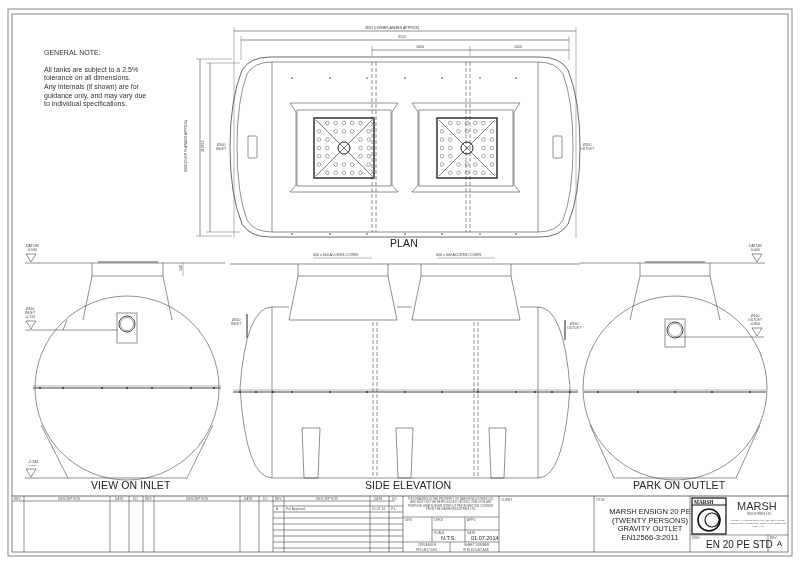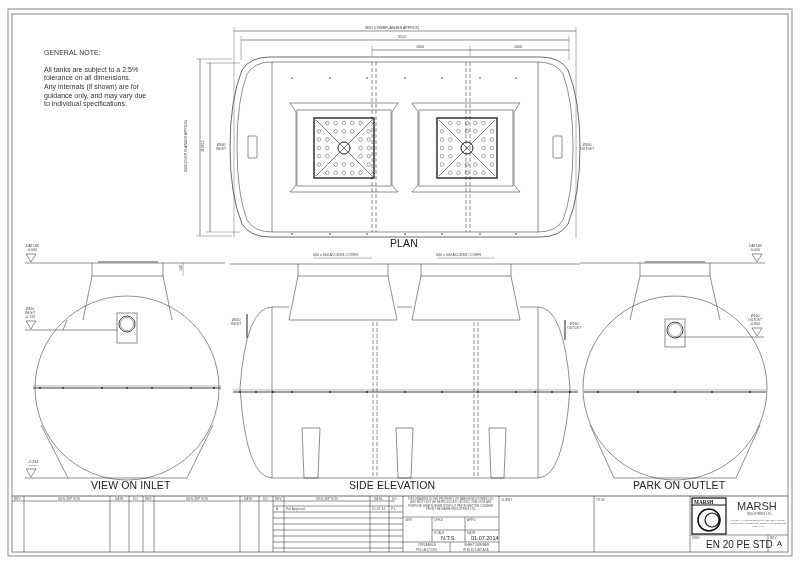--- a/index.html
+++ b/index.html
@@ -346,21 +346,21 @@
 <div class="txt tiny" style="left:28px;top:460px">-2.284</div>
 <div class="txt tiny" style="left:28px;top:464px;font-size:2.4px">INVERT</div>
 <div class="view-label" style="left:91px;top:479px">VIEW ON INLET</div>
 
 <div class="txt tiny" style="left:313px;top:253px">600 x 600 ACCESS COVER</div>
 <div class="txt tiny" style="left:436px;top:253px">600 x 600 ACCESS COVER</div>
 <div class="txt tiny" style="left:231px;top:318px;white-space:pre-line">Ø160
 INLET</div>
 <div class="txt tiny" style="left:567px;top:322px;white-space:pre-line">Ø160
 OUTLET</div>
-<div class="view-label" style="left:349px;top:479px">SIDE ELEVATION</div>
+<div class="view-label" style="left:365px;top:479px">SIDE ELEVATION</div>
 
 <div class="txt tiny" style="left:749px;top:244px;white-space:pre-line">DATUM
 0.000</div>
 <div class="txt tiny" style="left:748px;top:314px;white-space:pre-line">Ø160
 OUTLET
 -0.800</div>
 <div class="view-label" style="left:633px;top:479px">PARK ON OUTLET</div>
 
 <div>
   <div class="tb" style="left:14px;top:497px">REV</div>
@@ -389,20 +389,26 @@
 <div class="txt" style="left:441px;top:535px;font-size:5.5px">N.T.S.</div>
 <div class="tb" style="left:467px;top:531px">DATE</div>
 <div class="txt" style="left:471px;top:535px;font-size:5.5px">01.07.2014</div>
 <div class="tb" style="left:418px;top:543px">CRN ANGLE</div>
 <div class="tb" style="left:416px;top:548px">PROJECTION</div>
 <div class="tb" style="left:464px;top:543px">SHEET NUMBER</div>
 <div class="tb" style="left:463px;top:548px">IF IN DOUBT ASK</div>
 <div class="tb" style="left:501px;top:498px">CLIENT</div>
 <div class="tb" style="left:596px;top:498px">TITLE</div>
 
+<div class="title-block-text">
+  <div>MARSH ENSIGN 20 PE</div>
+  <div>(TWENTY PERSONS)</div>
+  <div>GRAVITY OUTLET</div>
+  <div>EN12566-3:2011</div>
+</div>
 
 <div class="txt" style="left:694px;top:499px;font-size:5.2px;font-weight:bold;font-family:'Liberation Serif',serif;color:#111">MARSH</div>
 <div class="txt" style="left:737px;top:500px;font-size:11px;color:#333">MARSH</div>
 <div class="txt" style="left:747px;top:512px;font-size:3px;color:#555">INDUSTRIES LTD.</div>
 <div class="tb" style="left:729px;top:519px;width:58px;white-space:normal;text-align:center;font-size:2.4px;line-height:3px">UNITS 4-5 ADDINGTON PARK IND. EST., LITTLE ADDINGTON, KETTERING, NORTHAMPTONSHIRE, NN14 4AQ</div>
 <div class="tb" style="left:692px;top:536px">DWG</div>
 <div class="txt" style="left:706px;top:539px;font-size:10px;color:#222">EN 20 PE STD</div>
 <div class="tb" style="left:770px;top:536px">REV</div>
 <div class="txt" style="left:777px;top:539px;font-size:7.5px;color:#222">A</div>
 

